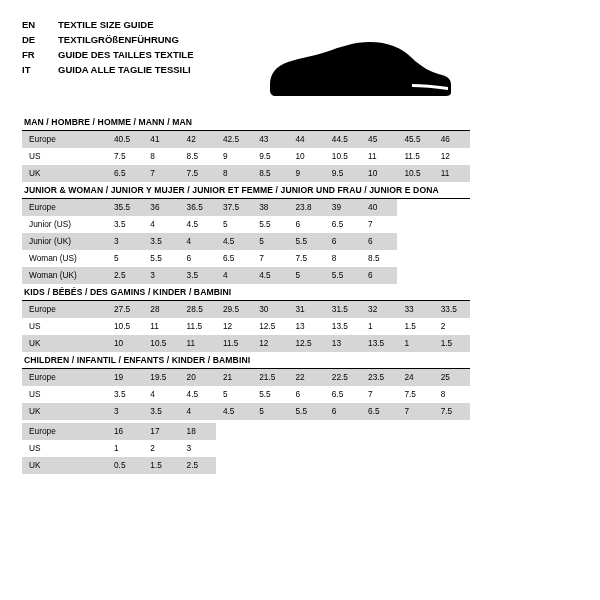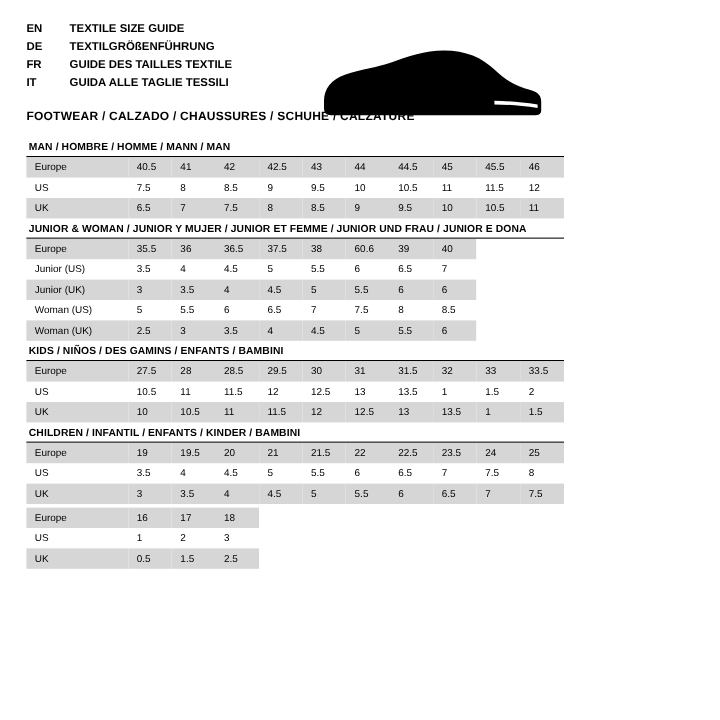--- a/index.html
+++ b/index.html
@@ -118,21 +118,20 @@
       </tbody>
     </table>
 
     <div class="shoe-wrap">
       <svg viewBox="0 0 190 62" width="190" height="62" xmlns="http://www.w3.org/2000/svg">
         <path fill="#000000" d="M8 44 C 8 34, 14 26, 26 22 C 38 18, 52 16, 64 12 C 78 7, 92 2, 108 2 C 126 2, 140 8, 150 18 C 158 26, 168 32, 180 35 C 187 37, 189 40, 189 45 L 189 52 C 189 55, 187 56, 183 56 L 14 56 C 10 56, 8 54, 8 50 Z"></path>
         <path fill="#ffffff" d="M150 44 C 160 44, 172 45, 186 47 L 186 50 C 172 48, 160 47, 150 47 Z"></path>
       </svg>
     </div>
 
-    <div class="section-title">FOOTWEAR / CALZADO / CHAUSSURES / SCHUHE / CALZATURE</div>
   </div>
 
   <div id="groups">
       <div class="group">
         <div class="group-head">MAN / HOMBRE / HOMME / MANN / MAN</div>
         <table class="sizes">
           <tbody>
             <tr class="shaded">
               <td class="label">Europe</td>
               <td>40.5</td>
@@ -179,21 +178,21 @@
         <div class="group-head">JUNIOR &amp; WOMAN / JUNIOR Y MUJER / JUNIOR ET FEMME / JUNIOR UND FRAU / JUNIOR E DONA</div>
         <table class="sizes">
           <tbody>
             <tr class="shaded">
               <td class="label">Europe</td>
               <td>35.5</td>
               <td>36</td>
               <td>36.5</td>
               <td>37.5</td>
               <td>38</td>
-              <td>60.6</td>
+              <td>23.8</td>
               <td>39</td>
               <td>40</td>
               <td style="background: rgb(255, 255, 255);"></td>
               <td style="background: rgb(255, 255, 255);"></td>
             </tr>
             <tr>
               <td class="label">Junior (US)</td>
               <td>3.5</td>
               <td>4</td>
               <td>4.5</td>
@@ -241,21 +240,21 @@
               <td>5</td>
               <td>5.5</td>
               <td>6</td>
               <td style="background: rgb(255, 255, 255);"></td>
               <td style="background: rgb(255, 255, 255);"></td>
             </tr>
           </tbody>
         </table>
       </div>
       <div class="group">
-        <div class="group-head">KIDS / NIÑOS / DES GAMINS / ENFANTS / BAMBINI</div>
+        <div class="group-head">KIDS / BÉBÉS / DES GAMINS / KINDER / BAMBINI</div>
         <table class="sizes">
           <tbody>
             <tr class="shaded">
               <td class="label">Europe</td>
               <td>27.5</td>
               <td>28</td>
               <td>28.5</td>
               <td>29.5</td>
               <td>30</td>
               <td>31</td>

